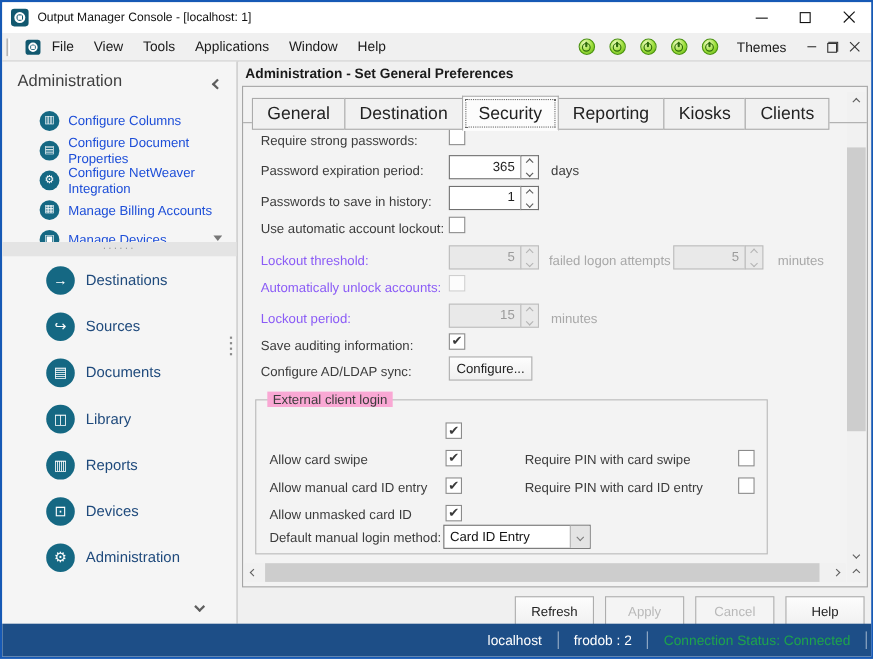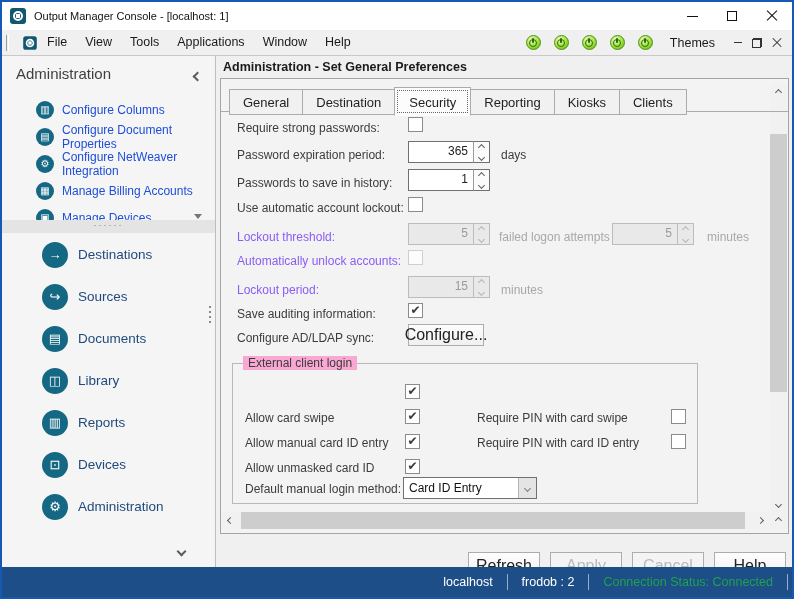--- a/index.html
+++ b/index.html
@@ -62,42 +62,42 @@
   .section-label { position:absolute; left:76px; top:13px; font-size:13.5px; color:#1f4a7c; }
   .sb-expand { position:absolute; left:176px; top:488px; }
   .sb-dragdots { position:absolute; right:4px; top:250px; width:2px; height:2px; background:#8a8a8a; box-shadow:0 5px 0 #8a8a8a, 0 10px 0 #8a8a8a, 0 15px 0 #8a8a8a; }
 
   
   .main { position:absolute; left:215px; top:54px; width:575px; height:511px; background:#f0f0f0; }
   .heading { position:absolute; left:6px; top:4px; font-weight:bold; font-size:12.5px; color:#1a1a1a; }
   .panel { position:absolute; left:3px; top:22px; width:569px; height:456px; border:1px solid #a5a5a5; background:#f3f3f3; }
   .tabline { position:absolute; left:0; right:0; top:32px; border-top:1px solid #ababab; z-index:1; }
   .tabs { position:absolute; left:8px; top:7px; display:flex; align-items:flex-end; z-index:2; }
-  .tab { padding:5px 13px 4px; border:1px solid #ababab; background:#f1f1f1; margin-right:-1px; font-size:13px; color:#222; position:relative; }
+  .tab { padding:5px 13px 4px; border:1px solid #ababab; background:#f1f1f1; margin-right:-1px; font-size:16px; color:#222; position:relative; }
   .tab.active { background:#fcfcfc; padding:7px 14px 5px; border-bottom:1px solid #fcfcfc; top:1px; z-index:3; outline:1px dotted #666; outline-offset:-4px; }
 
   .row { position:absolute; left:0; width:100%; height:23px; }
   .flabel { position:absolute; left:16px; top:4px; color:#3c3c3c; }
   .flabel.dis { color:#8b5cf6; }
   .ctrl { position:absolute; left:187px; top:0; }
   .unit { position:absolute; top:4px; color:#3c3c3c; }
   .unit.dis { color:#a8a8a8; }
 
   .cb { width:15px; height:15px; background:#fff; border:1px solid #8b8b8b; font-size:12px; line-height:13px; text-align:center; color:#3a3a3a; }
   .cb.dis { border-color:#cfcfcf; background:#fcfcfc; }
 
   .spin { display:flex; height:22px; }
   .spin .val { width:66px; border:1px solid #707070; background:#fff; text-align:right; padding:2px 5px; font-size:12px; }
   .spin .btns { width:17px; border:1px solid #707070; border-left:1px solid #9a9a9a; margin-left:-1px; background:#fbfbfb; display:flex; flex-direction:column; }
   .spin .btns div { flex:1; display:flex; align-items:center; justify-content:center; }
   .spin.dis .val { background:#e9e9e9; color:#9b9b9b; border-color:#bcbcbc; }
   .spin.dis .btns { background:#e9e9e9; border-color:#bcbcbc; }
   .spin.dis .chev { border-color:#b5b5b5; }
 
-  .push-btn { border:1px solid #adadad; background:linear-gradient(#fdfdfd,#f0f0f0); font-size:16px; color:#222; display:flex; align-items:center; justify-content:center; }
+  .push-btn { border:1px solid #adadad; background:linear-gradient(#fdfdfd,#f0f0f0); font-size:12px; color:#222; display:flex; align-items:center; justify-content:center; }
   .push-btn.dis { color:#b9b9b9; background:#f4f4f4; }
 
   .groupbox { position:absolute; left:11px; top:284px; width:466px; height:141px; border:1px solid #b8b8b8; }
   .gb-title { position:absolute; left:10px; top:-8px; background:#f9a8d4; padding:0 5px; color:#3c3c3c; }
   .grow { position:absolute; left:0; width:100%; height:20px; }
   .glabel { position:absolute; left:12px; top:2px; color:#3c3c3c; }
   .glabel.r { left:244px; }
   .gcb { position:absolute; left:172px; top:0; }
   .gcb.r { left:438px; }
   .combo { position:absolute; left:170px; top:-3px; display:flex; width:134px; height:22px; border:1px solid #707070; background:#fff; }
@@ -106,21 +106,21 @@
 
   
   .vscroll { position:absolute; right:1px; top:5px; width:17px; height:429px; background:#f1f1f1; }
   .vscroll .sb-btn { position:absolute; left:0; width:17px; height:17px; display:flex; align-items:center; justify-content:center; }
   .vscroll .thumb { position:absolute; left:0; top:50px; width:17px; height:258px; background:#cdcdcd; }
   .hscroll { position:absolute; left:1px; right:19px; bottom:4px; height:17px; background:#f1f1f1; }
   .hscroll .sb-btn { position:absolute; top:0; width:17px; height:17px; display:flex; align-items:center; justify-content:center; }
   .hscroll .thumb { position:absolute; top:0; left:19px; right:24px; height:17px; background:#cdcdcd; }
   .corner-btn { position:absolute; right:1px; bottom:4px; width:17px; height:17px; background:#f1f1f1; display:flex; align-items:center; justify-content:center; }
 
-  .btnrow-btn { position:absolute; top:496px; width:72px; height:28px; }
+  .btnrow-btn { position:absolute; top:486px; width:72px; height:28px; }
 
   
   .statusbar { position:absolute; left:0; bottom:0; width:100%; height:30px; background:#1d4e87; display:flex; align-items:center; justify-content:flex-end; padding-right:4px; }
   .sb-item { color:#fff; font-size:12.5px; padding:0 14px; }
   .sb-sep { width:1px; height:16px; background:rgba(255,255,255,0.55); }
   .sb-conn { font-size:12.5px; padding:0 14px; }
 </style>
 </head>
 <body>
 

